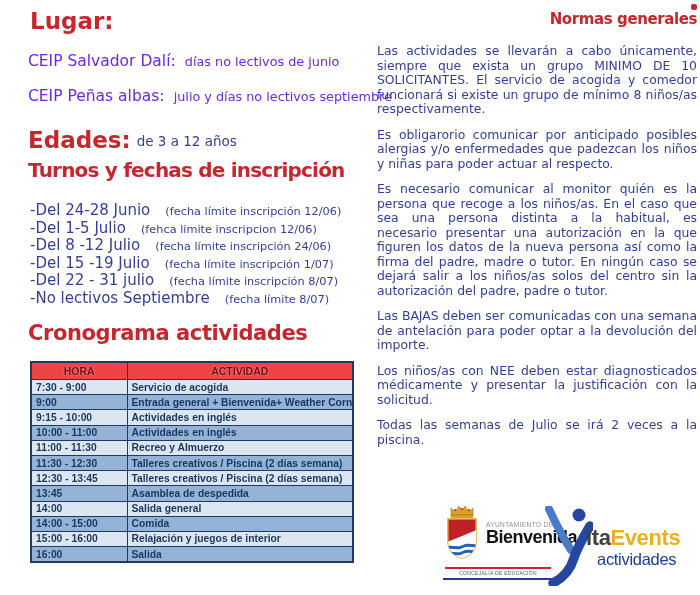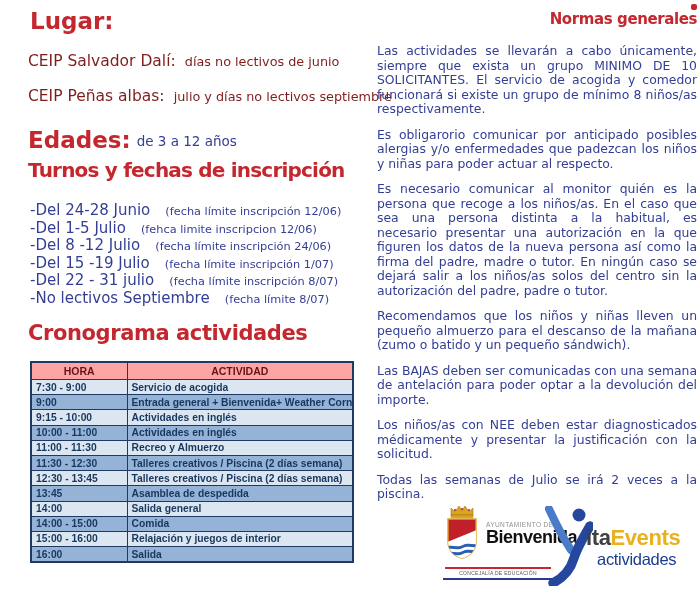--- a/index.html
+++ b/index.html
@@ -10,37 +10,37 @@
   }
   .abs{position:absolute;}
   
   .h-red{color:#c4272e;font-weight:bold;white-space:nowrap;}
   .h-lugar{left:30px;top:8px;font-size:23px;}
   .h-edades{left:28px;top:119px;font-size:23px;margin-top:8px;}
   .h-turnos{left:28px;top:158px;font-size:20px;letter-spacing:-0.8px;}
   .h-crono{left:28px;top:321px;font-size:21px;letter-spacing:-0.4px;}
   .h-normas{left:375px;top:10px;width:322px;text-align:right;font-size:15px;letter-spacing:-0.4px;}
   
-  .blue{color:#7f1d1d;}
+  .blue{color:#6d28d9;}
   .ceip-line{left:28px;white-space:nowrap;}
   .ceip-line .place{font-size:15.5px;}
   .ceip-line .detail{font-size:12.8px;margin-left:4px;}
   .ceip1{top:51px;} .ceip2{top:86px;}
   .edades-detail{font-size:13.5px;font-weight:normal;letter-spacing:0;margin-left:6px;color:#333e94;vertical-align:2px;}
   .turnos-list{left:30px;top:201px;}
   .turno{height:17.5px;line-height:17.5px;white-space:nowrap;}
   .turno .period{font-size:15px;color:#333e94;}
   .turno .deadline{font-size:11.3px;color:#333e94;margin-left:10px;}
   
   .sched{left:30px;top:361px;border-collapse:collapse;table-layout:fixed;width:322px;
          font-family:"Liberation Sans", sans-serif;}
   .sched th,.sched td{border:1px solid #1f3864;padding:0 4px;overflow:hidden;white-space:nowrap;}
   .sched{border:2px solid #1f3864;}
   .sched th{
-    background:#fca5a5;color:#6d1013;font-size:10.5px;height:16px;text-align:center;
+    background:#ef4444;color:#6d1013;font-size:10.5px;height:16px;text-align:center;
     text-shadow:0 0 2px rgba(255,170,170,0.9);
   }
   .sched td{
     color:#17375e;font-weight:bold;font-size:10.3px;height:14.2px;text-align:left;
   }
   .sched col.c-hora{width:96px;} .sched col.c-act{width:226px;}
   .sched tbody tr:nth-child(odd) td{background:#dce6f1;}
   .sched tbody tr:nth-child(even) td{background:#95b3d7;}
   
   .normas{left:377px;top:44px;width:320px;}
@@ -176,21 +176,20 @@
       </tr>
   </tbody>
 </table>
 
 <div class="abs h-red h-normas">Normas generales</div>
 
 <div class="abs normas">
   <p>Las actividades se llevarán a cabo únicamente, siempre que exista un grupo MINIMO DE 10 SOLICITANTES. El servicio de acogida y comedor funcionará si existe un grupo de mínimo 8 niños/as respectivamente.</p>
   <p>Es obligarorio comunicar por anticipado posibles alergias y/o enfermedades que padezcan los niños y niñas para poder actuar al respecto.</p>
   <p>Es necesario comunicar al monitor quién es la persona que recoge a los niños/as. En el caso que sea una persona distinta a la habitual, es necesario presentar una autorización en la que figuren los datos de la nueva persona así como la firma del padre, madre o tutor. En ningún caso se dejará salir a los niños/as solos del centro sin la autorización del padre, padre o tutor.</p>
-  <p>Recomendamos que los niños y niñas lleven un pequeño almuerzo para el descanso de la mañana (zumo o batido y un pequeño sándwich).</p>
   <p>Las BAJAS deben ser comunicadas con una semana de antelación para poder optar a la devolución del importe.</p>
   <p>Los niños/as con NEE deben estar diagnosticados médicamente y presentar la justificación con la solicitud.</p>
   <p>Todas las semanas de Julio se irá 2 veces a la piscina.</p>
 </div>
 
 <div class="abs corner-dot"></div>
 
 <div class="abs villalbilla">
   <div class="vb-top">
     <span>

